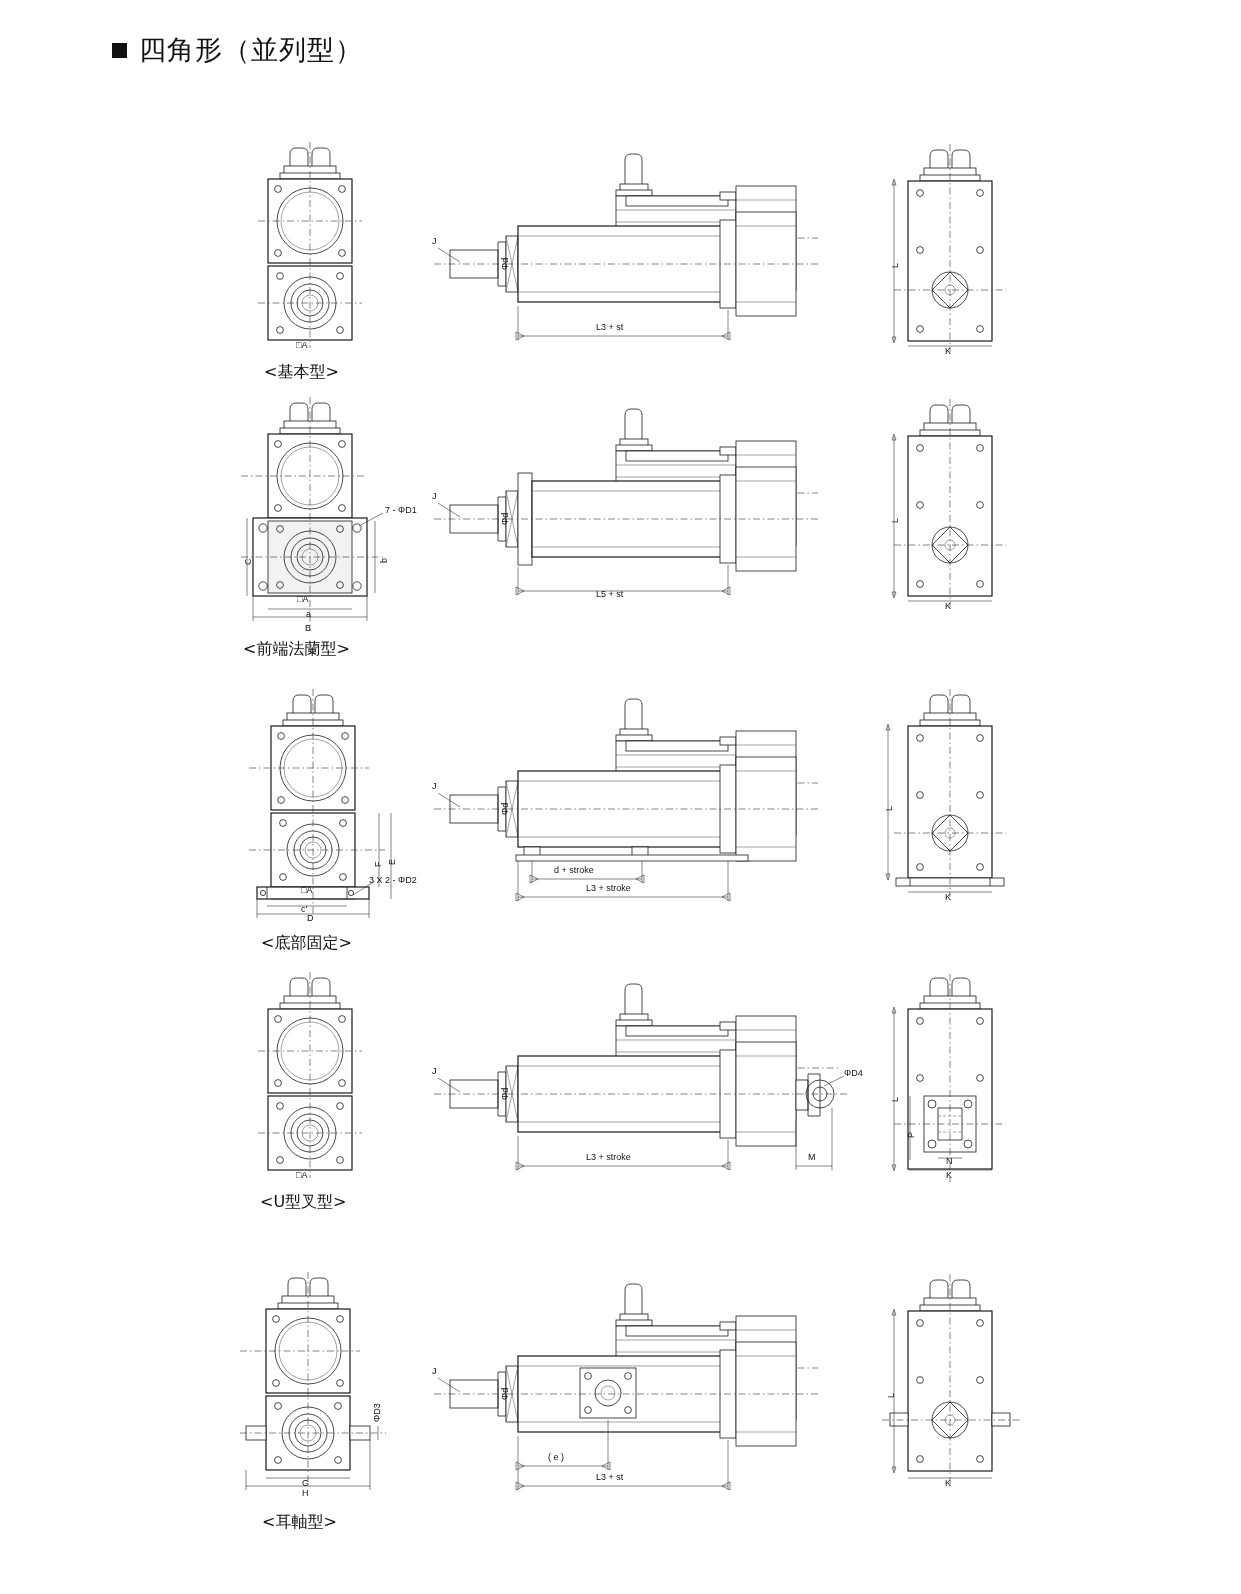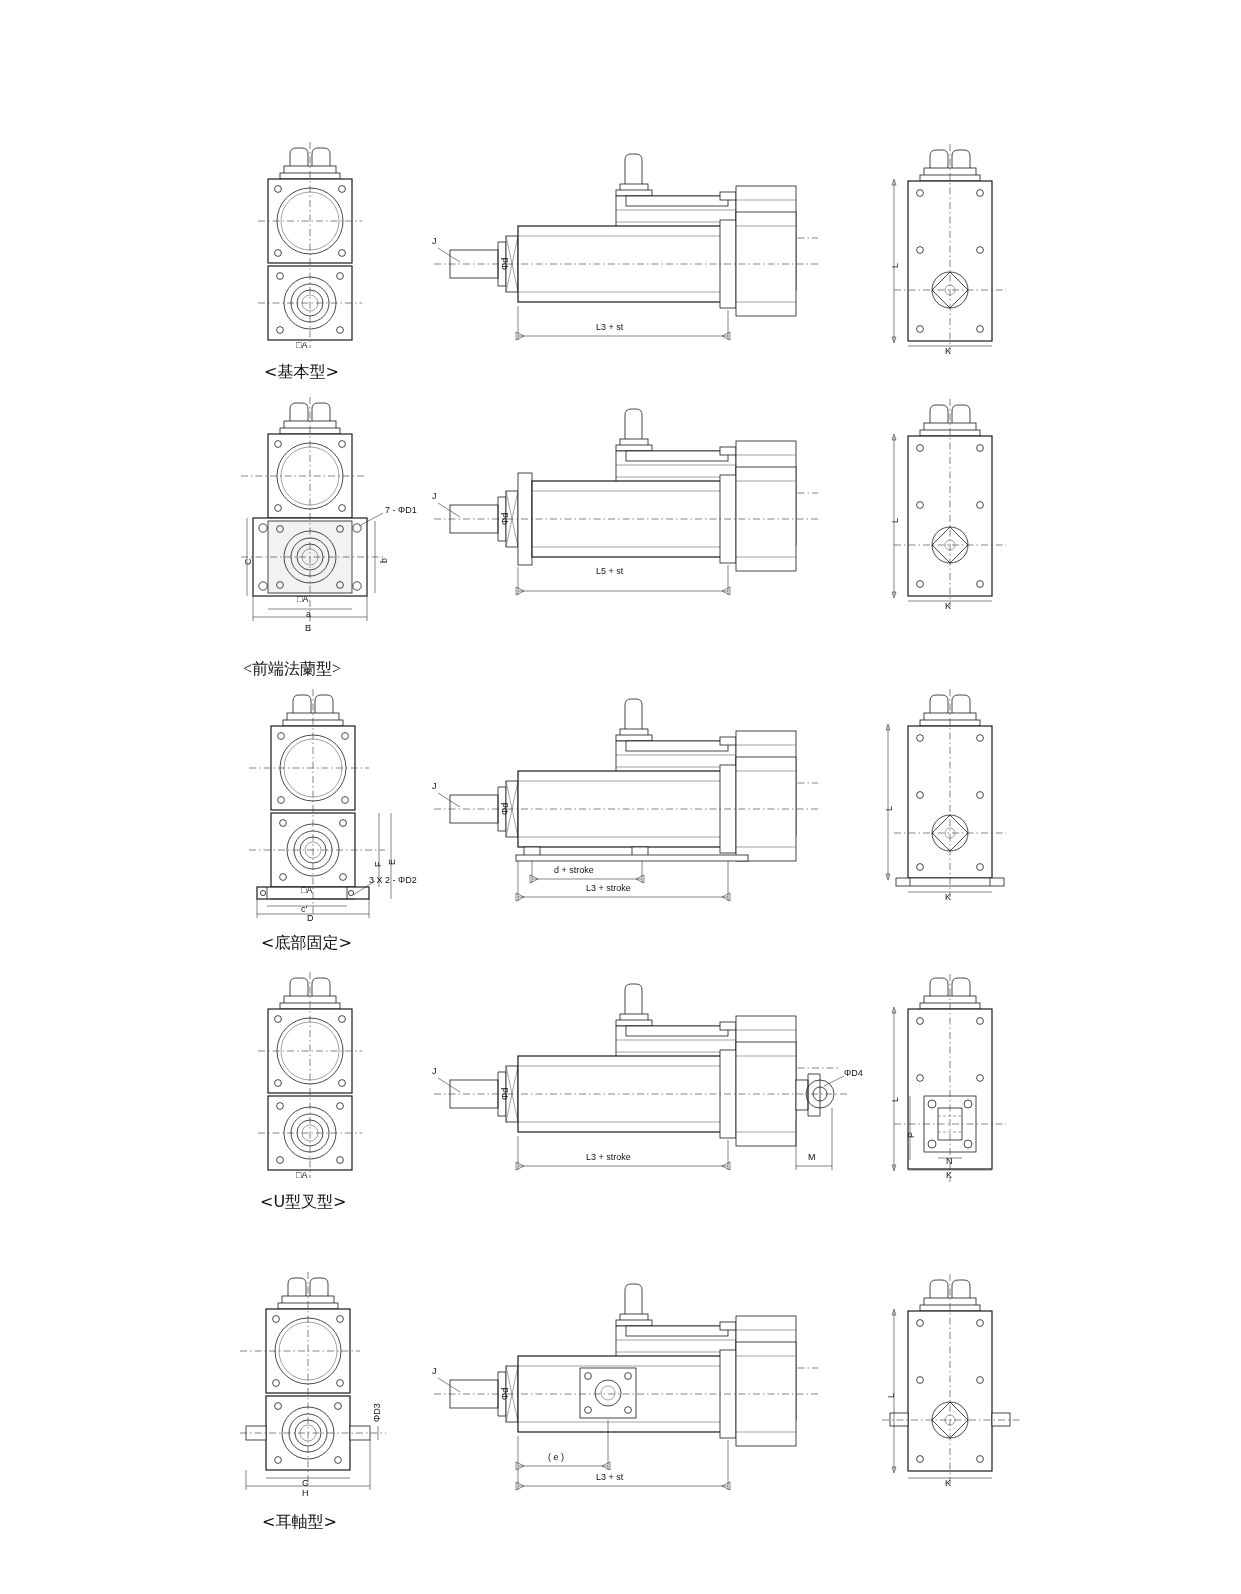--- a/index.html
+++ b/index.html
@@ -78,20 +78,24 @@
   .hid  { stroke: #555; stroke-width: 0.55; fill: none; stroke-dasharray: 3 2; }
   .dim  { stroke: #222; stroke-width: 0.55; fill: none; }
   .fillw { fill: #ffffff; }
   .fillg { fill: #f2f2f2; }
 </style>
 </head>
 <body>
 
 <div class="page">
 
+  <div class="page-header">
+    <span class="sq-marker"></span>
+    <span class="page-title">四角形（並列型）</span>
+  </div>
 
   <div class="row" style="top:140px;height:250px;">
 
     <div class="col" style="left:250px;">
       <svg width="170" height="210" viewBox="0 0 170 210">
         <g>
 
           <path class="ln" d="M40 28 L40 14 Q40 8 46 8 L52 8 Q58 8 58 14 L58 28"></path>
           <path class="ln" d="M62 28 L62 14 Q62 8 68 8 L74 8 Q80 8 80 14 L80 28"></path>
           <rect class="ln fillw" x="34" y="26" width="52" height="9"></rect>
@@ -234,21 +238,21 @@
         <path class="dim" d="M33 214 L117 214"></path>
         <path class="dim" d="M18 222 L132 222"></path>
         <path class="dim" d="M18 201 L18 226 M132 201 L132 226"></path>
       </svg>
       <span class="lbl" style="left:150px;top:110px;">7 - ΦD1</span>
       <span class="lbl vert" style="left:8px;top:170px;">C</span>
       <span class="lbl vert" style="left:144px;top:168px;">b</span>
       <span class="lbl" style="left:62px;top:199px;">□A</span>
       <span class="lbl" style="left:71px;top:214px;">a</span>
       <span class="lbl" style="left:70px;top:228px;">B</span>
-      <span class="caption" style="left:8px;top:264px;font-family:Liberation Serif, serif;">&lt;前端法蘭型&gt;</span>
+      <span class="caption" style="left:8px;top:244px;">&lt;前端法蘭型&gt;</span>
     </div>
 
     <div class="col" style="left:420px;">
       <svg width="410" height="220" viewBox="0 0 410 220">
         <path class="ln" d="M205 46 L205 20 Q205 14 211 14 L216 14 Q222 14 222 20 L222 46"></path>
         <rect class="ln fillw" x="200" y="44" width="28" height="8"></rect>
         <rect class="ln fillw" x="196" y="50" width="36" height="6"></rect>
         <rect class="ln fillw" x="196" y="56" width="120" height="38"></rect>
         <rect class="ln fillw" x="206" y="56" width="102" height="10"></rect>
         <path class="thin" d="M196 70 L316 70 M196 82 L316 82"></path>
@@ -273,21 +277,21 @@
         <path class="dash" d="M14 124 L398 124"></path>
 
         <path class="dim" d="M98 196 L308 196"></path>
         <path class="dim" d="M98 172 L98 200 M308 170 L308 200"></path>
         <path class="dim" d="M96 192 L104 196 L96 200 Z" fill="#222"></path>
         <path class="dim" d="M310 192 L302 196 L310 200 Z" fill="#222"></path>
         <path class="dim" d="M18 108 L40 122"></path>
       </svg>
       <span class="lbl" style="left:12px;top:96px;">J</span>
       <span class="lbl vert" style="left:80px;top:130px;">Φd</span>
-      <span class="lbl" style="left:176px;top:171px;">L5 + st</span>
+      <span class="lbl" style="left:176px;top:194px;">L5 + st</span>
     </div>
 
     <div class="col" style="left:880px;">
       <svg width="190" height="215" viewBox="0 0 190 215">
         <path class="ln" d="M50 30 L50 16 Q50 10 56 10 L62 10 Q68 10 68 16 L68 30"></path>
         <path class="ln" d="M72 30 L72 16 Q72 10 78 10 L84 10 Q90 10 90 16 L90 30"></path>
         <rect class="ln fillw" x="44" y="28" width="52" height="9"></rect>
         <rect class="ln fillw" x="40" y="35" width="60" height="6"></rect>
         <rect class="ln2 fillw" x="28" y="41" width="84" height="160"></rect>
         <circle class="ln" cx="40" cy="53" r="3.4"></circle>

